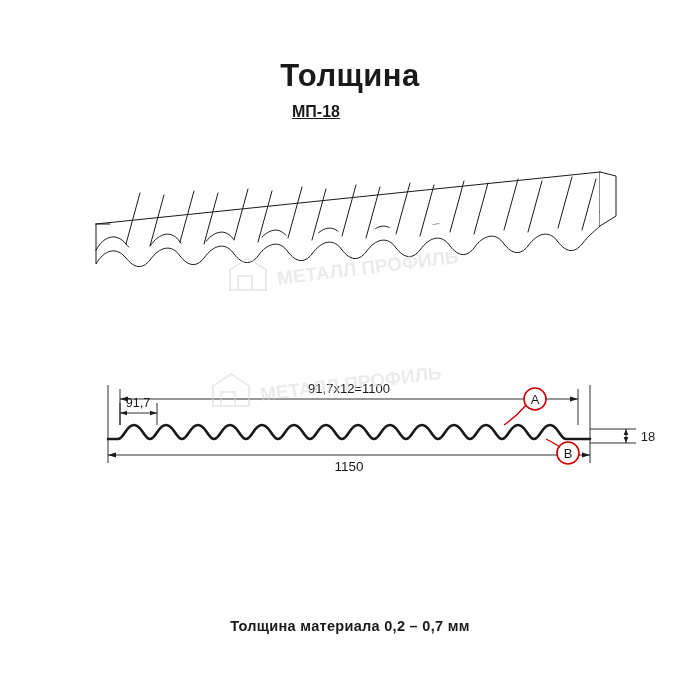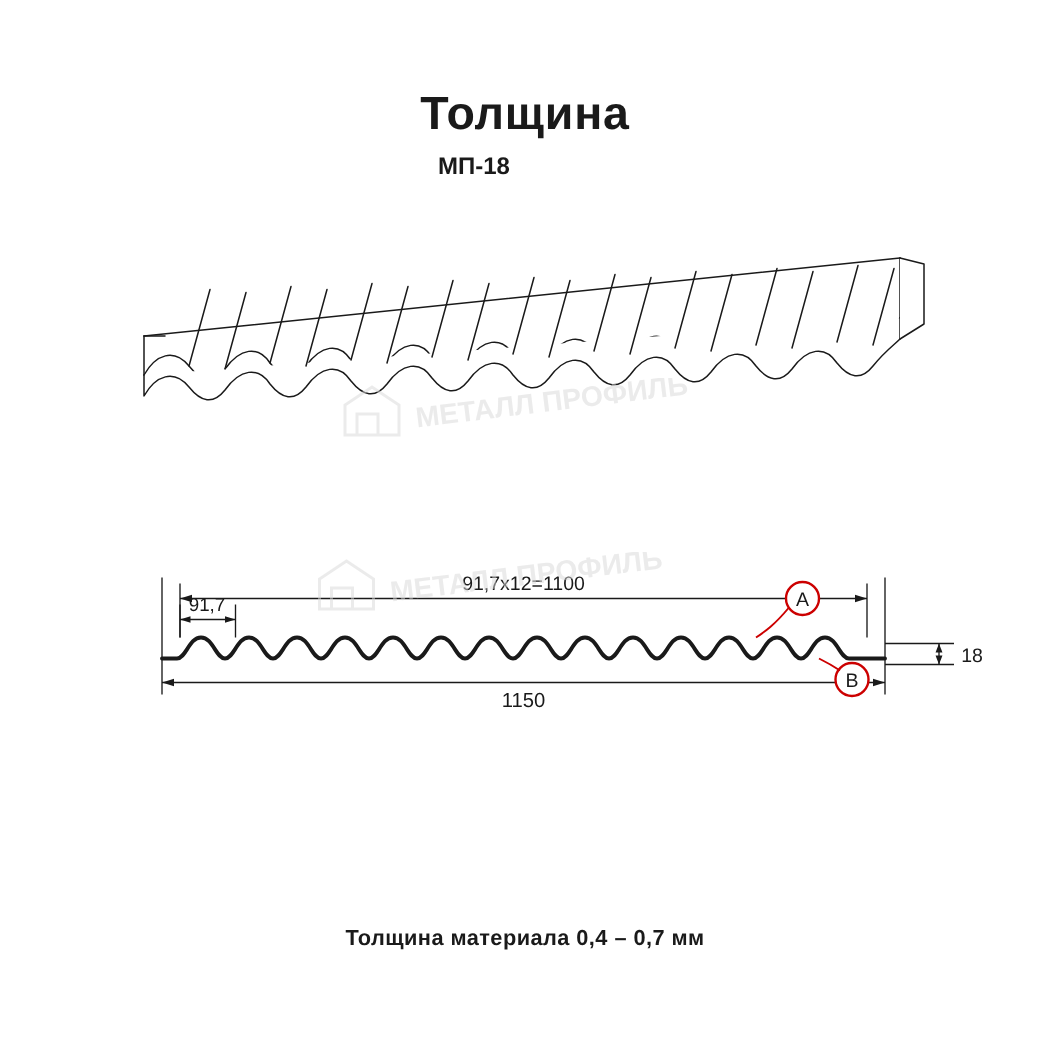--- a/index.html
+++ b/index.html
@@ -31,20 +31,21 @@
     letter-spacing: 0.5px;
   }
   .subtitle {
     position: absolute;
     top: 103px;
     left: 0;
     width: 632px;
     text-align: center;
     font-size: 16px;
     font-weight: bold;
+    text-decoration: underline;
   }
   .footer-note {
     position: absolute;
     top: 618px;
     left: 0;
     width: 700px;
     text-align: center;
     font-size: 14.5px;
     font-weight: bold;
     letter-spacing: 0.3px;
@@ -259,15 +260,15 @@
   <div class="wm wm2">
     <svg width="300" height="50" viewBox="0 0 300 50">
       <g fill="none" stroke="#d8d8d8" stroke-width="2">
         <path d="M8 38 L8 18 L26 6 L44 18 L44 38 Z"></path>
         <path d="M16 38 L16 24 L30 24 L30 38"></path>
       </g>
       <text x="56" y="33" font-family="Liberation Sans, sans-serif" font-size="19" font-weight="bold" fill="#d8d8d8" transform="rotate(-7 56 33)">МЕТАЛЛ ПРОФИЛЬ</text>
     </svg>
   </div>
 
-  <div class="footer-note">Толщина материала 0,4 – 0,7 мм</div>
+  <div class="footer-note">Толщина материала 0,2 – 0,7 мм</div>
 
 </div>
 
 </body></html>

